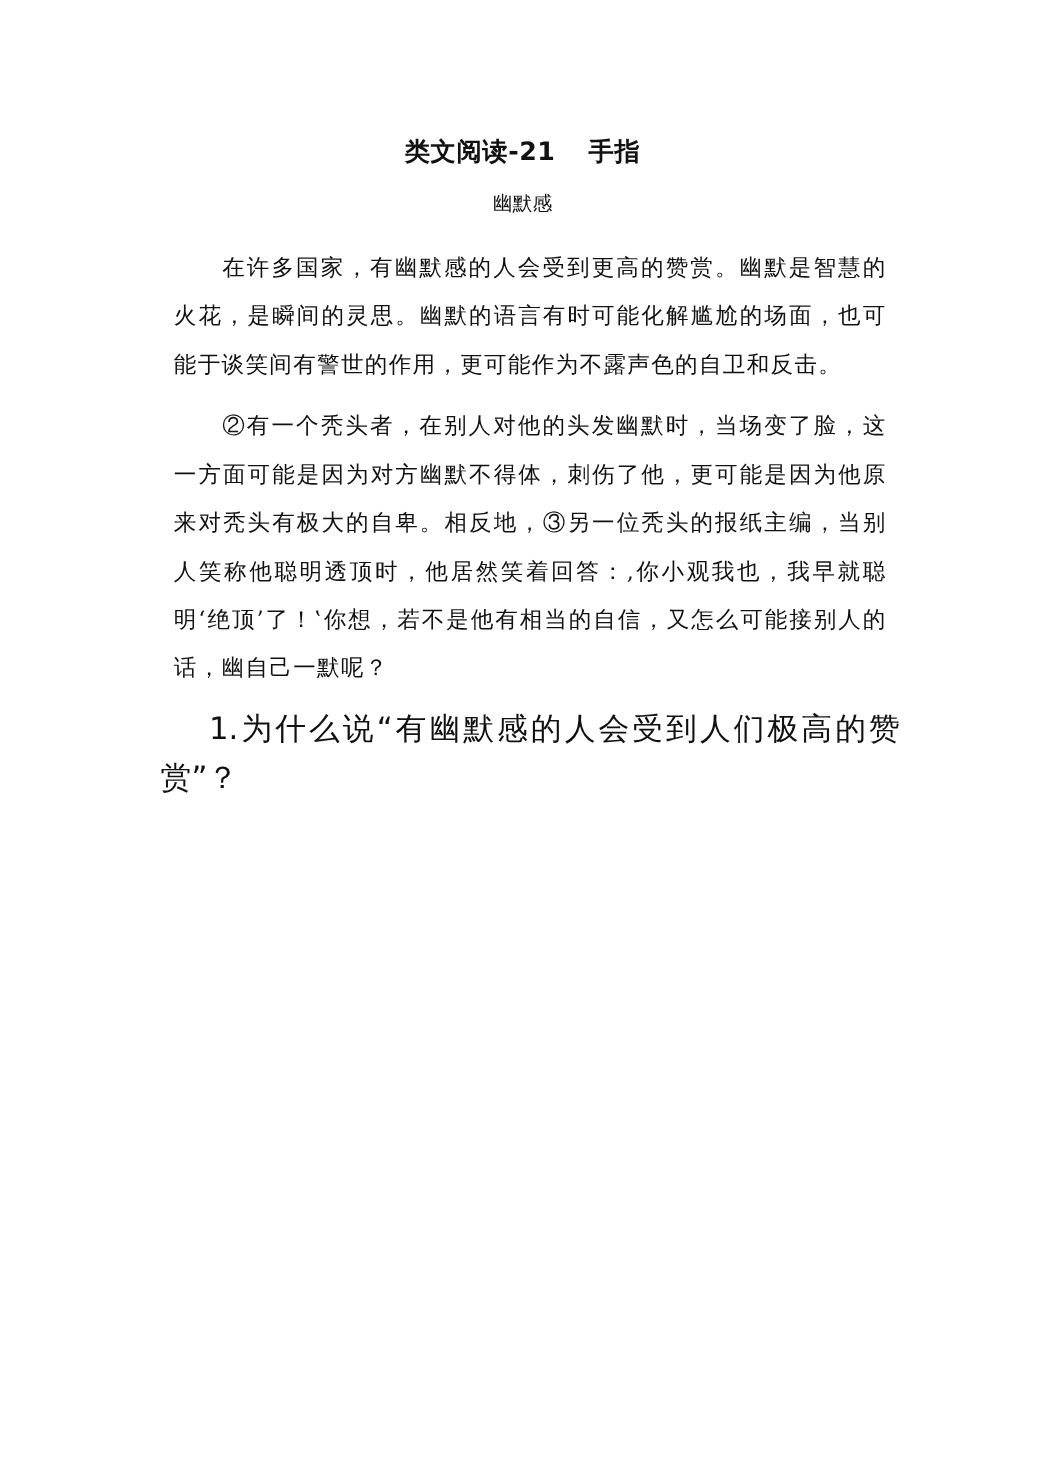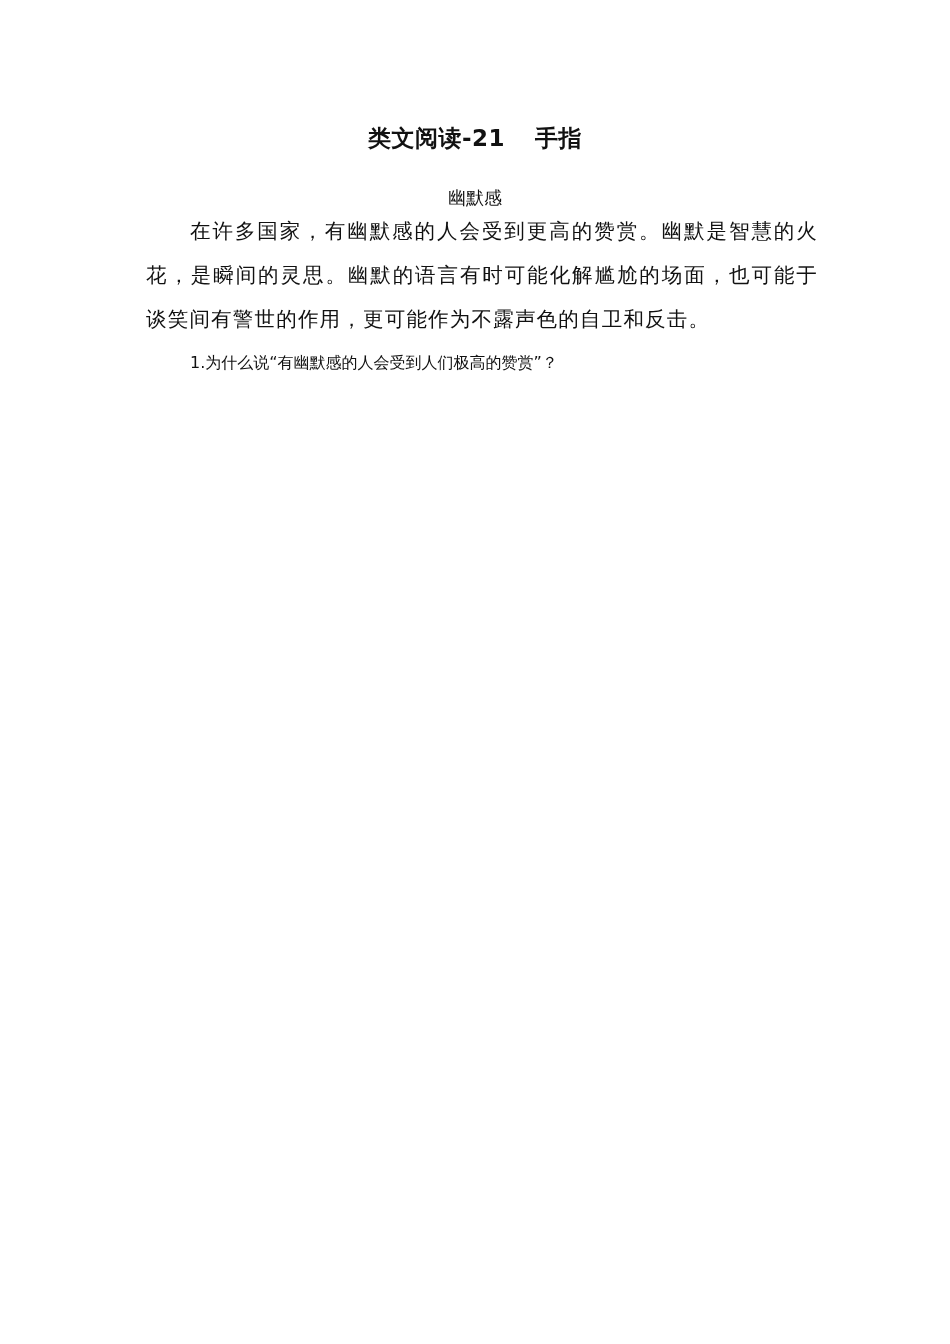--- a/index.html
+++ b/index.html
@@ -39,51 +39,51 @@
     }
     .subtitle {
       position: absolute;
       top: 172px;
       left: 0;
       width: 950px;
       text-align: center;
       font-family: "DejaVu Sans", sans-serif;
       font-size: 18px;
       line-height: 28px;
-      margin-top: 12px;
     }
     .body-text {
       position: absolute;
       left: 146px;
       top: 209px;
       width: 672px;
       font-family: "DejaVu Serif", serif;
       font-size: 20.5px;
       line-height: 44px;
       text-align: justify;
       letter-spacing: 1.2px;
     }
     .para {
-      margin: 0;
+      margin: 12px;
       text-indent: 44px;
     }
     .question {
       margin: 0;
       text-indent: 44px;
       font-family: "DejaVu Sans", sans-serif;
       letter-spacing: 0px;
-      font-size: 16px;
+      font-size: 28px;
     }
   </style>
 </head>
 <body>
 
 <div class="page">
   <div class="title">
     <span>类文阅读-21</span><span class="gap"></span><span>手指</span>
   </div>
   <div class="subtitle">幽默感</div>
 
   <div class="body-text">
     <p class="para">在许多国家，有幽默感的人会受到更高的赞赏。幽默是智慧的火花，是瞬间的灵思。幽默的语言有时可能化解尴尬的场面，也可能于谈笑间有警世的作用，更可能作为不露声色的自卫和反击。</p>
+    <p class="para">②有一个秃头者，在别人对他的头发幽默时，当场变了脸，这一方面可能是因为对方幽默不得体，刺伤了他，更可能是因为他原来对秃头有极大的自卑。相反地，③另一位秃头的报纸主编，当别人笑称他聪明透顶时，他居然笑着回答：‚你小观我也，我早就聪明‘绝顶’了！‛你想，若不是他有相当的自信，又怎么可能接别人的话，幽自己一默呢？</p>
     <p class="question">1.为什么说“有幽默感的人会受到人们极高的赞赏”？</p>
   </div>
 </div>
 
 </body></html>

